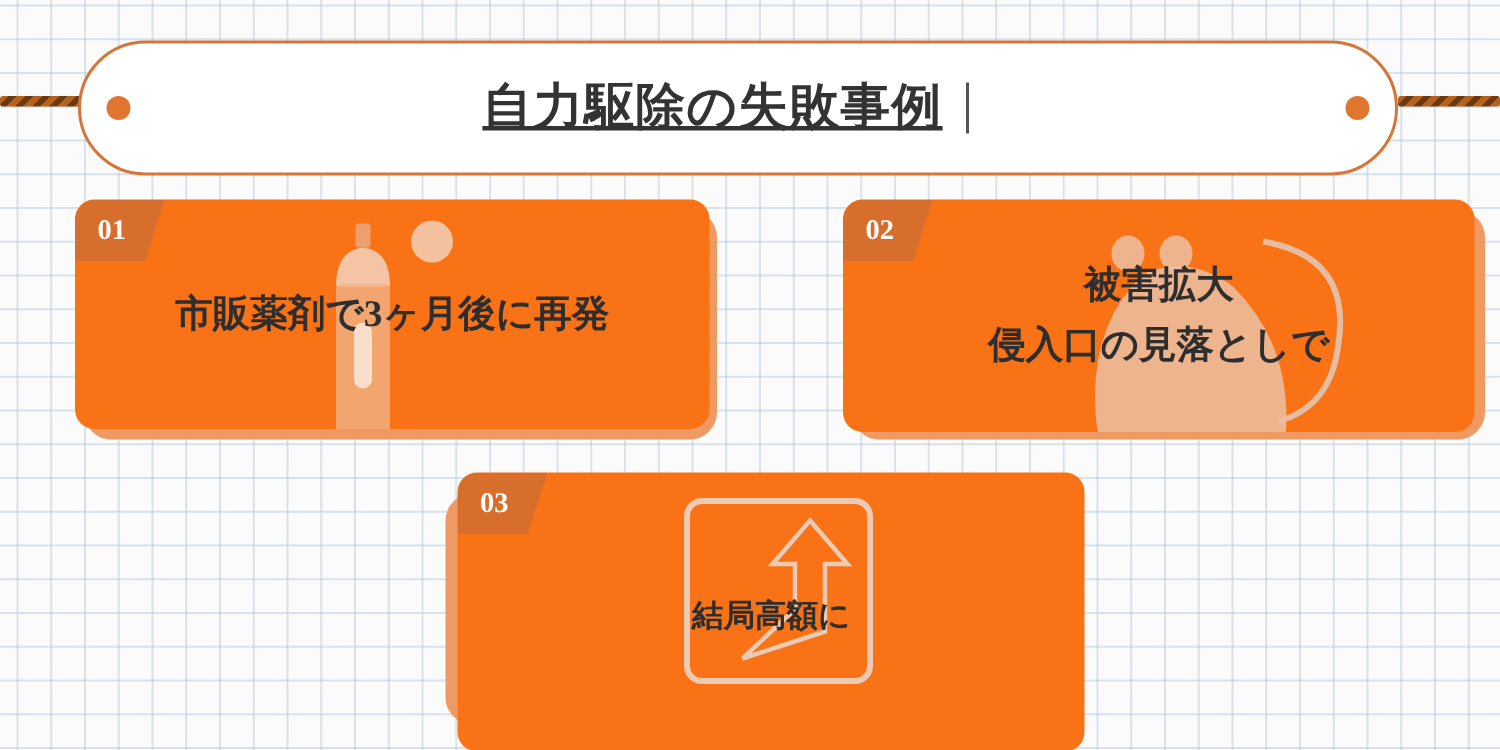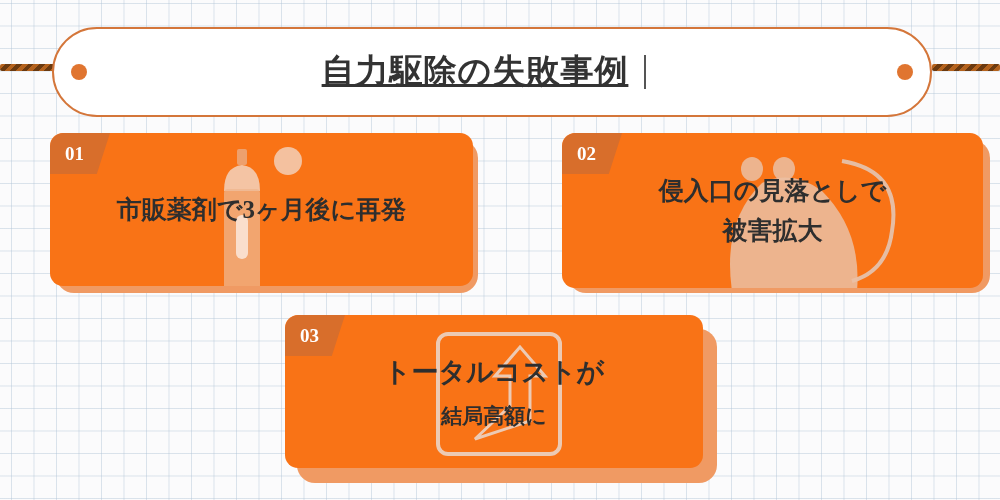--- a/index.html
+++ b/index.html
@@ -107,34 +107,33 @@
     <svg class="illus" style="left:130px; top:18px;" width="220" height="140" viewBox="0 0 220 140">
       <path d="M150 10 Q210 20 200 80 Q195 120 160 130" fill="none" stroke="#e6bda3" stroke-width="4"></path>
       <ellipse cx="60" cy="18" rx="11" ry="12" fill="#ebbfa3" opacity="0.85"></ellipse>
       <ellipse cx="92" cy="18" rx="11" ry="12" fill="#ebbfa3" opacity="0.85"></ellipse>
       <path d="M40 140 Q30 70 70 32 Q100 18 130 40 Q170 80 165 140 Z" fill="#ebbfa3" opacity="0.85"></path>
     </svg>
     <div class="badge">
         <span>02</span>
       </div>
     <div class="card-text">
+      <div>被害拡大</div>
       <div>侵入口の見落としで</div>
-      <div>被害拡大</div>
     </div>
   </div>
 </div>
 
 <div class="card" style="left:285px; top:315px; width:432px; height:168px;">
   <div class="shadow" style="left:12px; top:14px; width:420px; height:154px;"></div>
-  <div class="face" style="width:418px; height:153px;">
+  <div class="face" style="width:418px; height:186px;margin-left:20px;">
     <svg class="illus" style="left:150px; top:16px;" width="130" height="126" viewBox="0 0 130 126">
       <rect x="3" y="3" width="122" height="120" rx="10" fill="none" stroke="#eccab4" stroke-width="4"></rect>
       <path d="M40 108 L75 75 L75 45 L60 45 L85 16 L110 45 L95 45 L95 90 Z" fill="none" stroke="#eccab4" stroke-width="3"></path>
     </svg>
     <div class="badge">
         <span>03</span>
       </div>
     <div class="card-text" style="padding-top:4px; box-sizing:border-box;">
-      <div style="font-size:27px; line-height:44px;">トータルコストが</div>
       <div style="font-size:21px; line-height:44px;">結局高額に</div>
     </div>
   </div>
 </div>
 
 </body></html>

